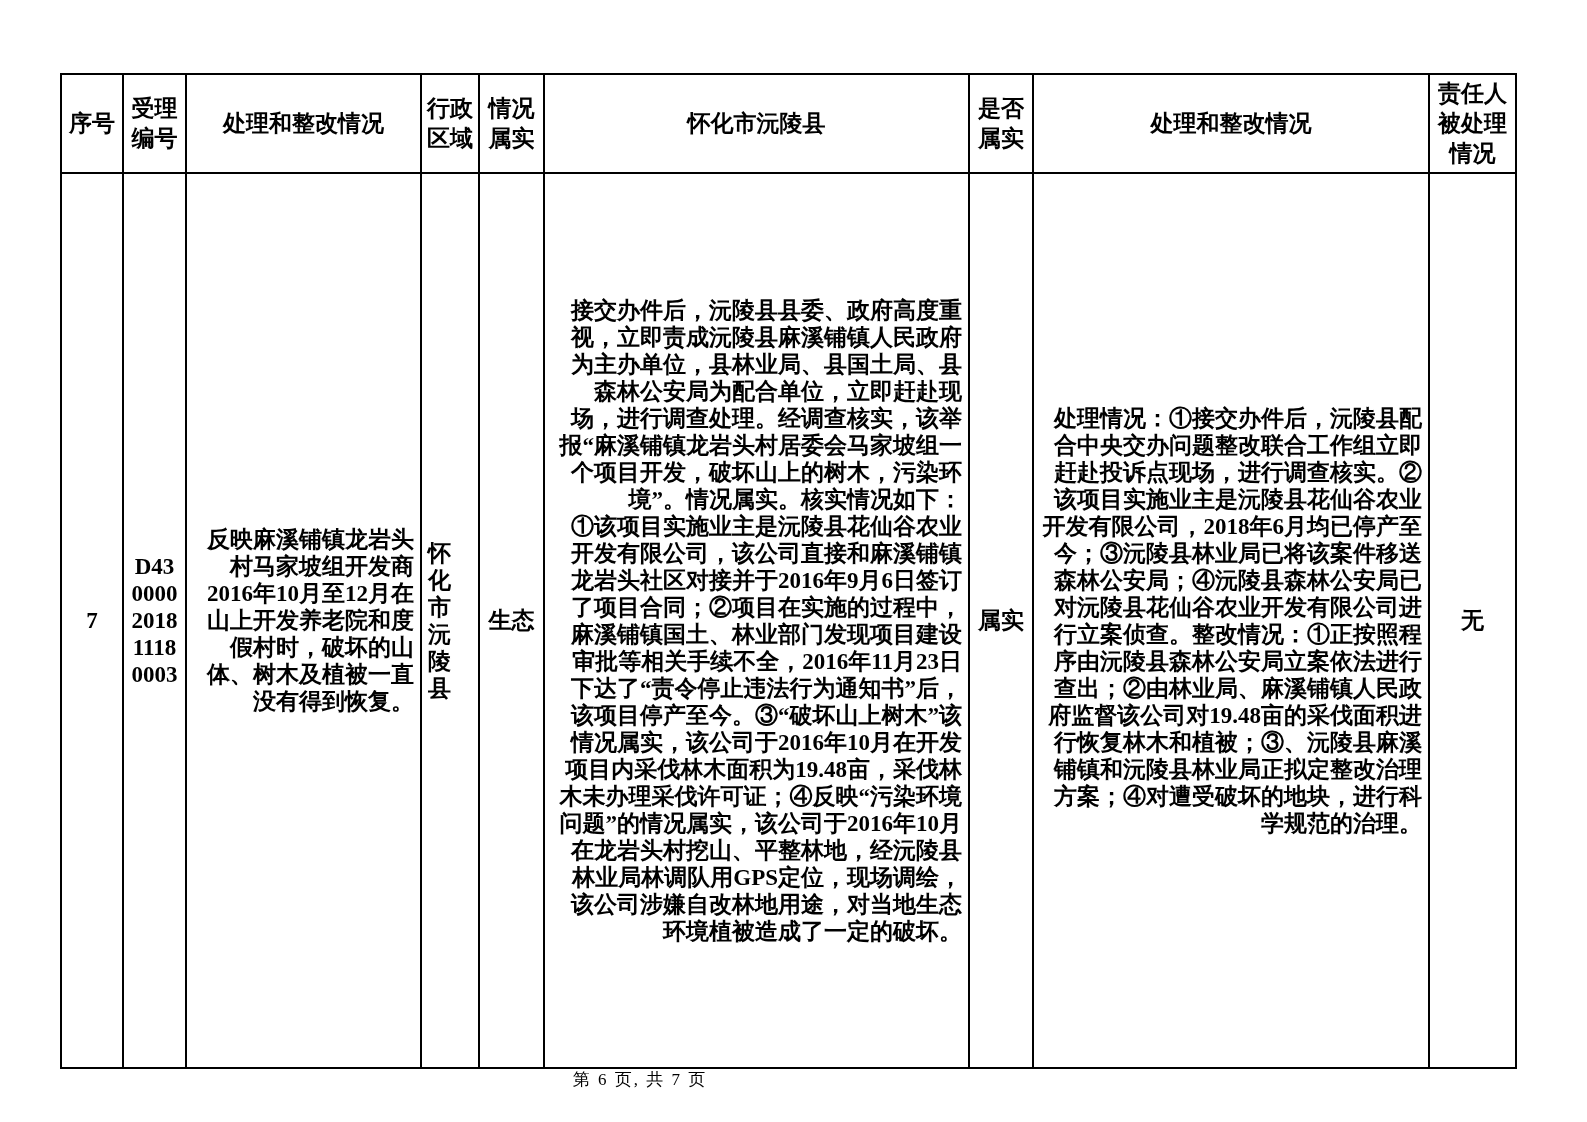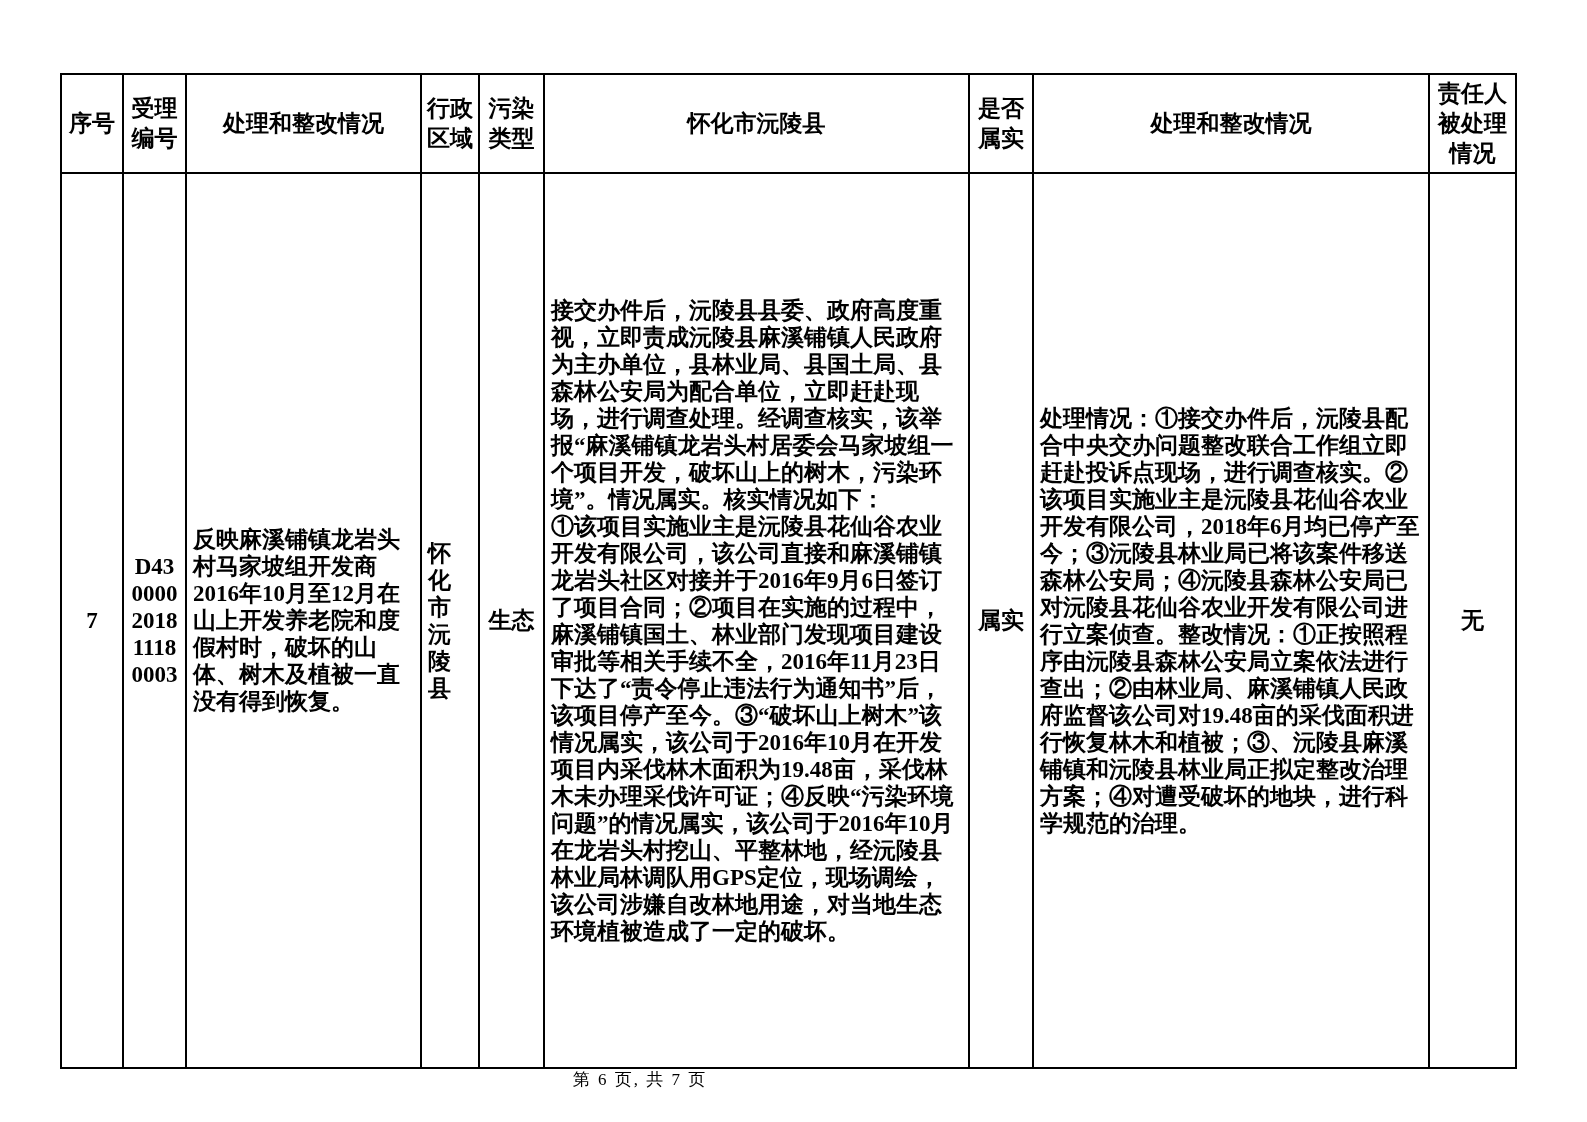--- a/index.html
+++ b/index.html
@@ -46,21 +46,21 @@
     height: 889px;
   }
   td.center { text-align: center; }
   td.case-no {
     text-align: center;
     word-break: break-all;
     padding: 2px 2px;
     margin-left: 36px;
   }
   td.long-text {
-    text-align: left;
+    text-align: right;
     white-space: pre-line;
     padding: 2px 7px;
     border-radius: 31px;
   }
   td.region-cell {
     text-align: left;
     word-break: break-all;
     padding: 2px 4px;
   }
   td.handling-cell { padding: 2px 4px; }
@@ -92,21 +92,21 @@
       <col style="width:64px">
       <col style="width:396px">
       <col style="width:87px">
     </colgroup>
     <thead>
       <tr>
         <th>序号</th>
         <th>受理编号</th>
         <th>处理和整改情况</th>
         <th>行政区域</th>
-        <th>污染类型</th>
+        <th>情况属实</th>
         <th>怀化市沅陵县</th>
         <th>是否属实</th>
         <th>处理和整改情况</th>
         <th>责任人被处理情况</th>
       </tr>
     </thead>
     <tbody>
       <tr>
         <td class="center">7</td>
         <td class="case-no">D430000201811180003</td>

